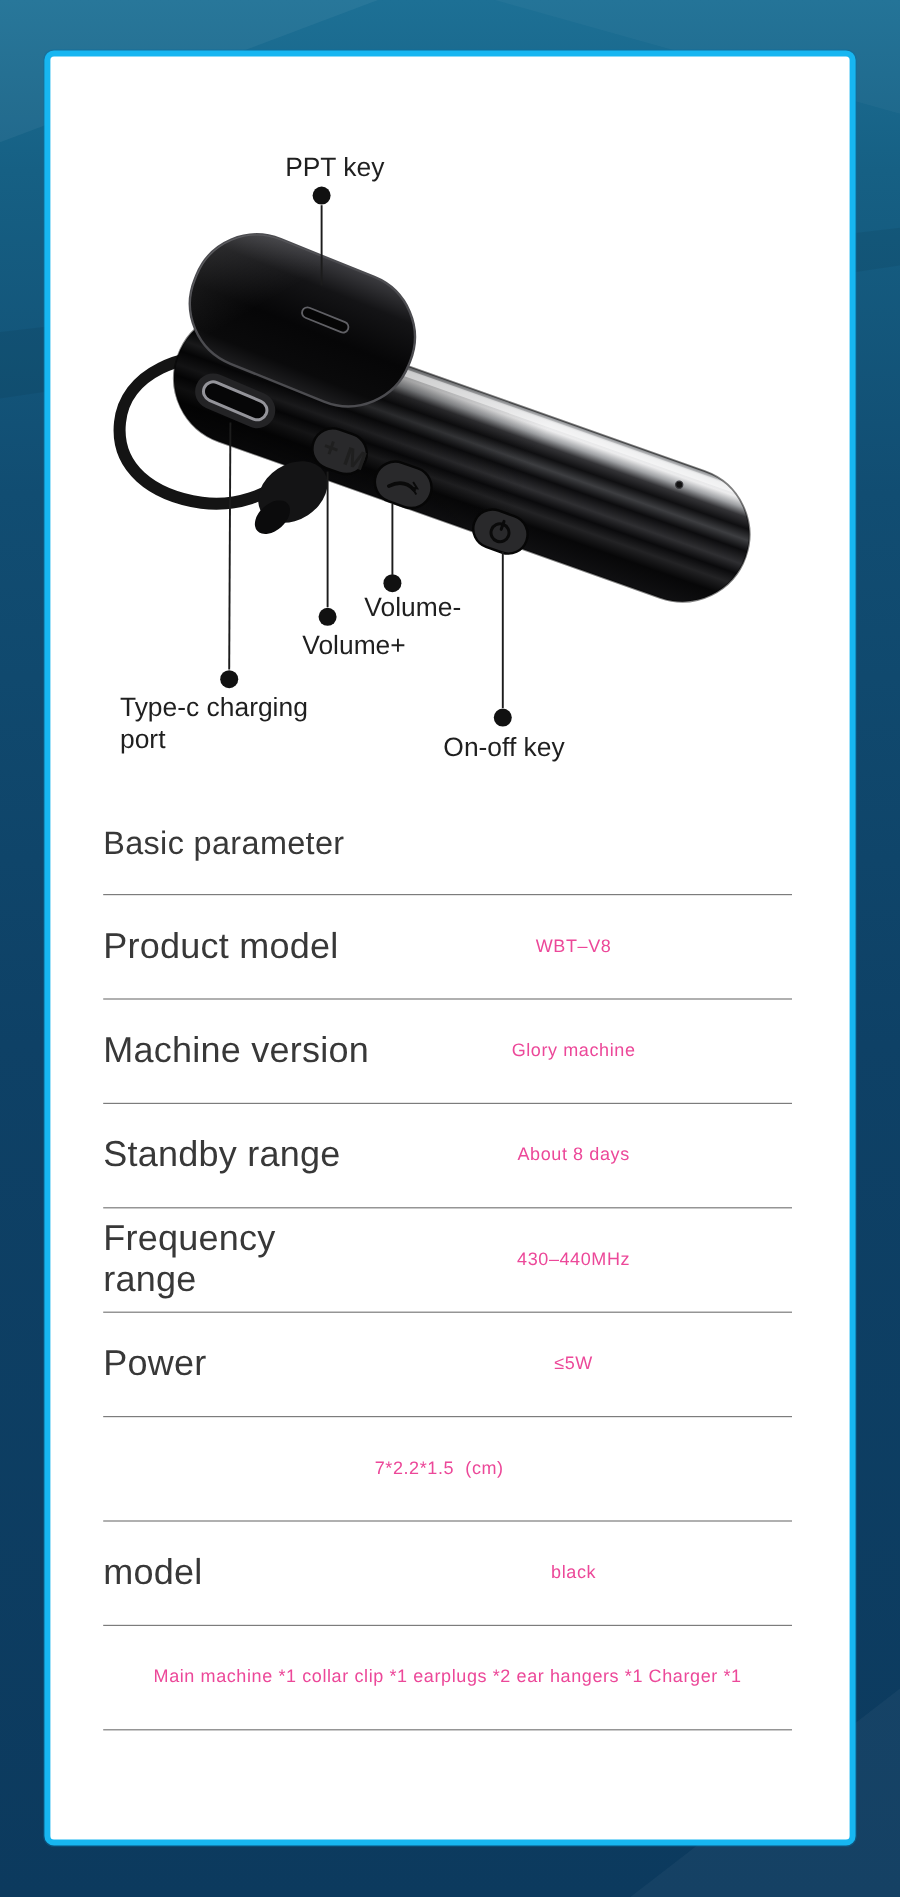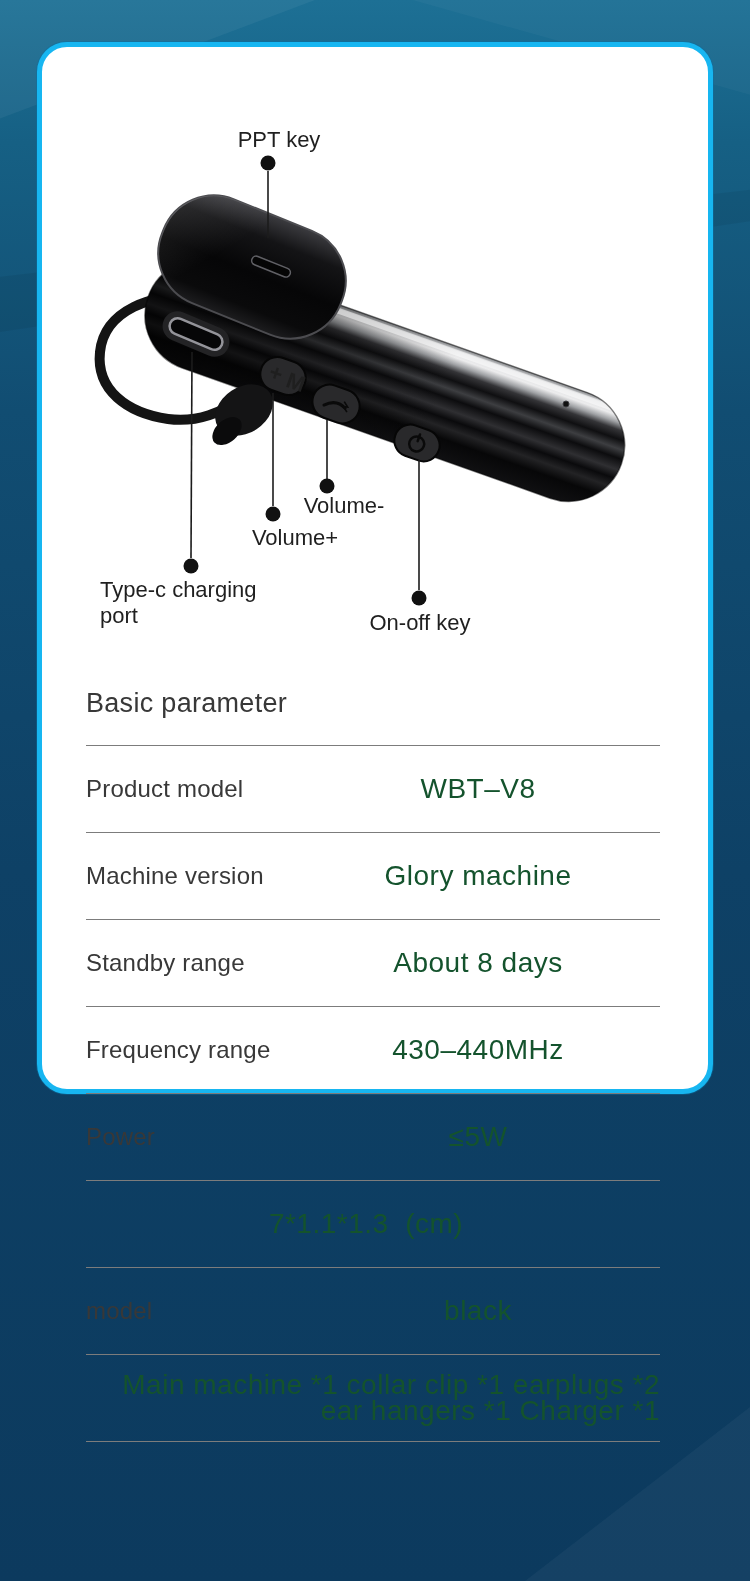--- a/index.html
+++ b/index.html
@@ -8,47 +8,47 @@
     font-family:"Liberation Sans", sans-serif;
     background:linear-gradient(180deg,#1d7095 0%,#166084 9%,#114d72 26%,#0e4166 55%,#0c3a5e 100%);
   }
   .bg-facet{position:absolute;left:0;top:0;width:100%;height:100%;pointer-events:none;}
   .facet1{background:rgba(255,255,255,.05);clip-path:polygon(0 0,42% 0,0 7.5%);}
   .facet2{background:rgba(0,0,0,.06);clip-path:polygon(0 17.5%,100% 12%,100% 14%,0 21%);}
   .facet3{background:rgba(255,255,255,.04);clip-path:polygon(70% 100%,100% 89%,100% 100%);}
   .facet4{background:rgba(255,255,255,.03);clip-path:polygon(55% 0,100% 0,100% 6%);}
 
   .card{
-    position:absolute;left:37px;top:42px;width:676px;height:1052px;
+    position:absolute;left:37px;top:42px;width:676px;height:1496px;
     box-sizing:border-box;background:#ffffff;
-    border:5px solid #17b6f1;border-radius:30px;
+    border:5px solid #17b6f1;border-radius:8px;
     box-shadow:0 0 0 1px rgba(10,110,160,.45);
     z-index:1;
   }
 
   .figure-svg{position:absolute;left:0;top:0;width:750px;height:665px;z-index:3;}
   .figure-svg text{font-family:"Liberation Sans",sans-serif;font-size:22px;fill:#1f1f1f;}
 
   .spec{
     position:absolute;left:44px;top:629px;width:574px;color:#383838;z-index:2;
   }
   .spec-heading{
     font-size:27px;line-height:30px;padding:12px 0 27px 0;
     border-bottom:1.5px solid #7c7c7c;letter-spacing:.3px;
   }
   .spec-row{
     display:flex;align-items:center;min-height:87px;
     border-bottom:1.5px solid #7c7c7c;box-sizing:border-box;
   }
-  .spec-label{flex:0 0 224px;font-size:24px;letter-spacing:.2px;}
+  .spec-label{flex:0 0 224px;font-size:30px;letter-spacing:.2px;}
   .spec-value{
-    flex:1;text-align:center;font-size:28px;letter-spacing:.5px;
-    color:#14532d;padding-right:14px;white-space:pre-wrap;line-height:26px;
+    flex:1;text-align:center;font-size:15px;letter-spacing:.5px;
+    color:#ec4899;padding-right:14px;white-space:pre-wrap;line-height:26px;
   }
-  .spec-row.packing .spec-value{text-align:right;padding-right:0;}
+  .spec-row.packing .spec-value{text-align:center;padding-right:0;}
 </style>
 </head>
 <body>
 
 <div class="bg-facet facet1"></div>
 <div class="bg-facet facet2"></div>
 <div class="bg-facet facet3"></div>
 <div class="bg-facet facet4"></div>
 
 <div class="card">
@@ -69,21 +69,21 @@
     </div>
     <div class="spec-row">
       <div class="spec-label">Frequency range</div>
       <div class="spec-value">430–440MHz</div>
     </div>
     <div class="spec-row">
       <div class="spec-label">Power</div>
       <div class="spec-value">≤5W</div>
     </div>
     <div class="spec-row">
-      <div class="spec-value">7*1.1*1.3  (cm)</div>
+      <div class="spec-value">7*2.2*1.5  (cm)</div>
     </div>
     <div class="spec-row">
       <div class="spec-label">model</div>
       <div class="spec-value">black</div>
     </div>
     <div class="spec-row packing">
       <div class="spec-value">Main machine *1 collar clip *1 earplugs *2 ear hangers *1 Charger *1</div>
     </div>
   </div>
 </div>

